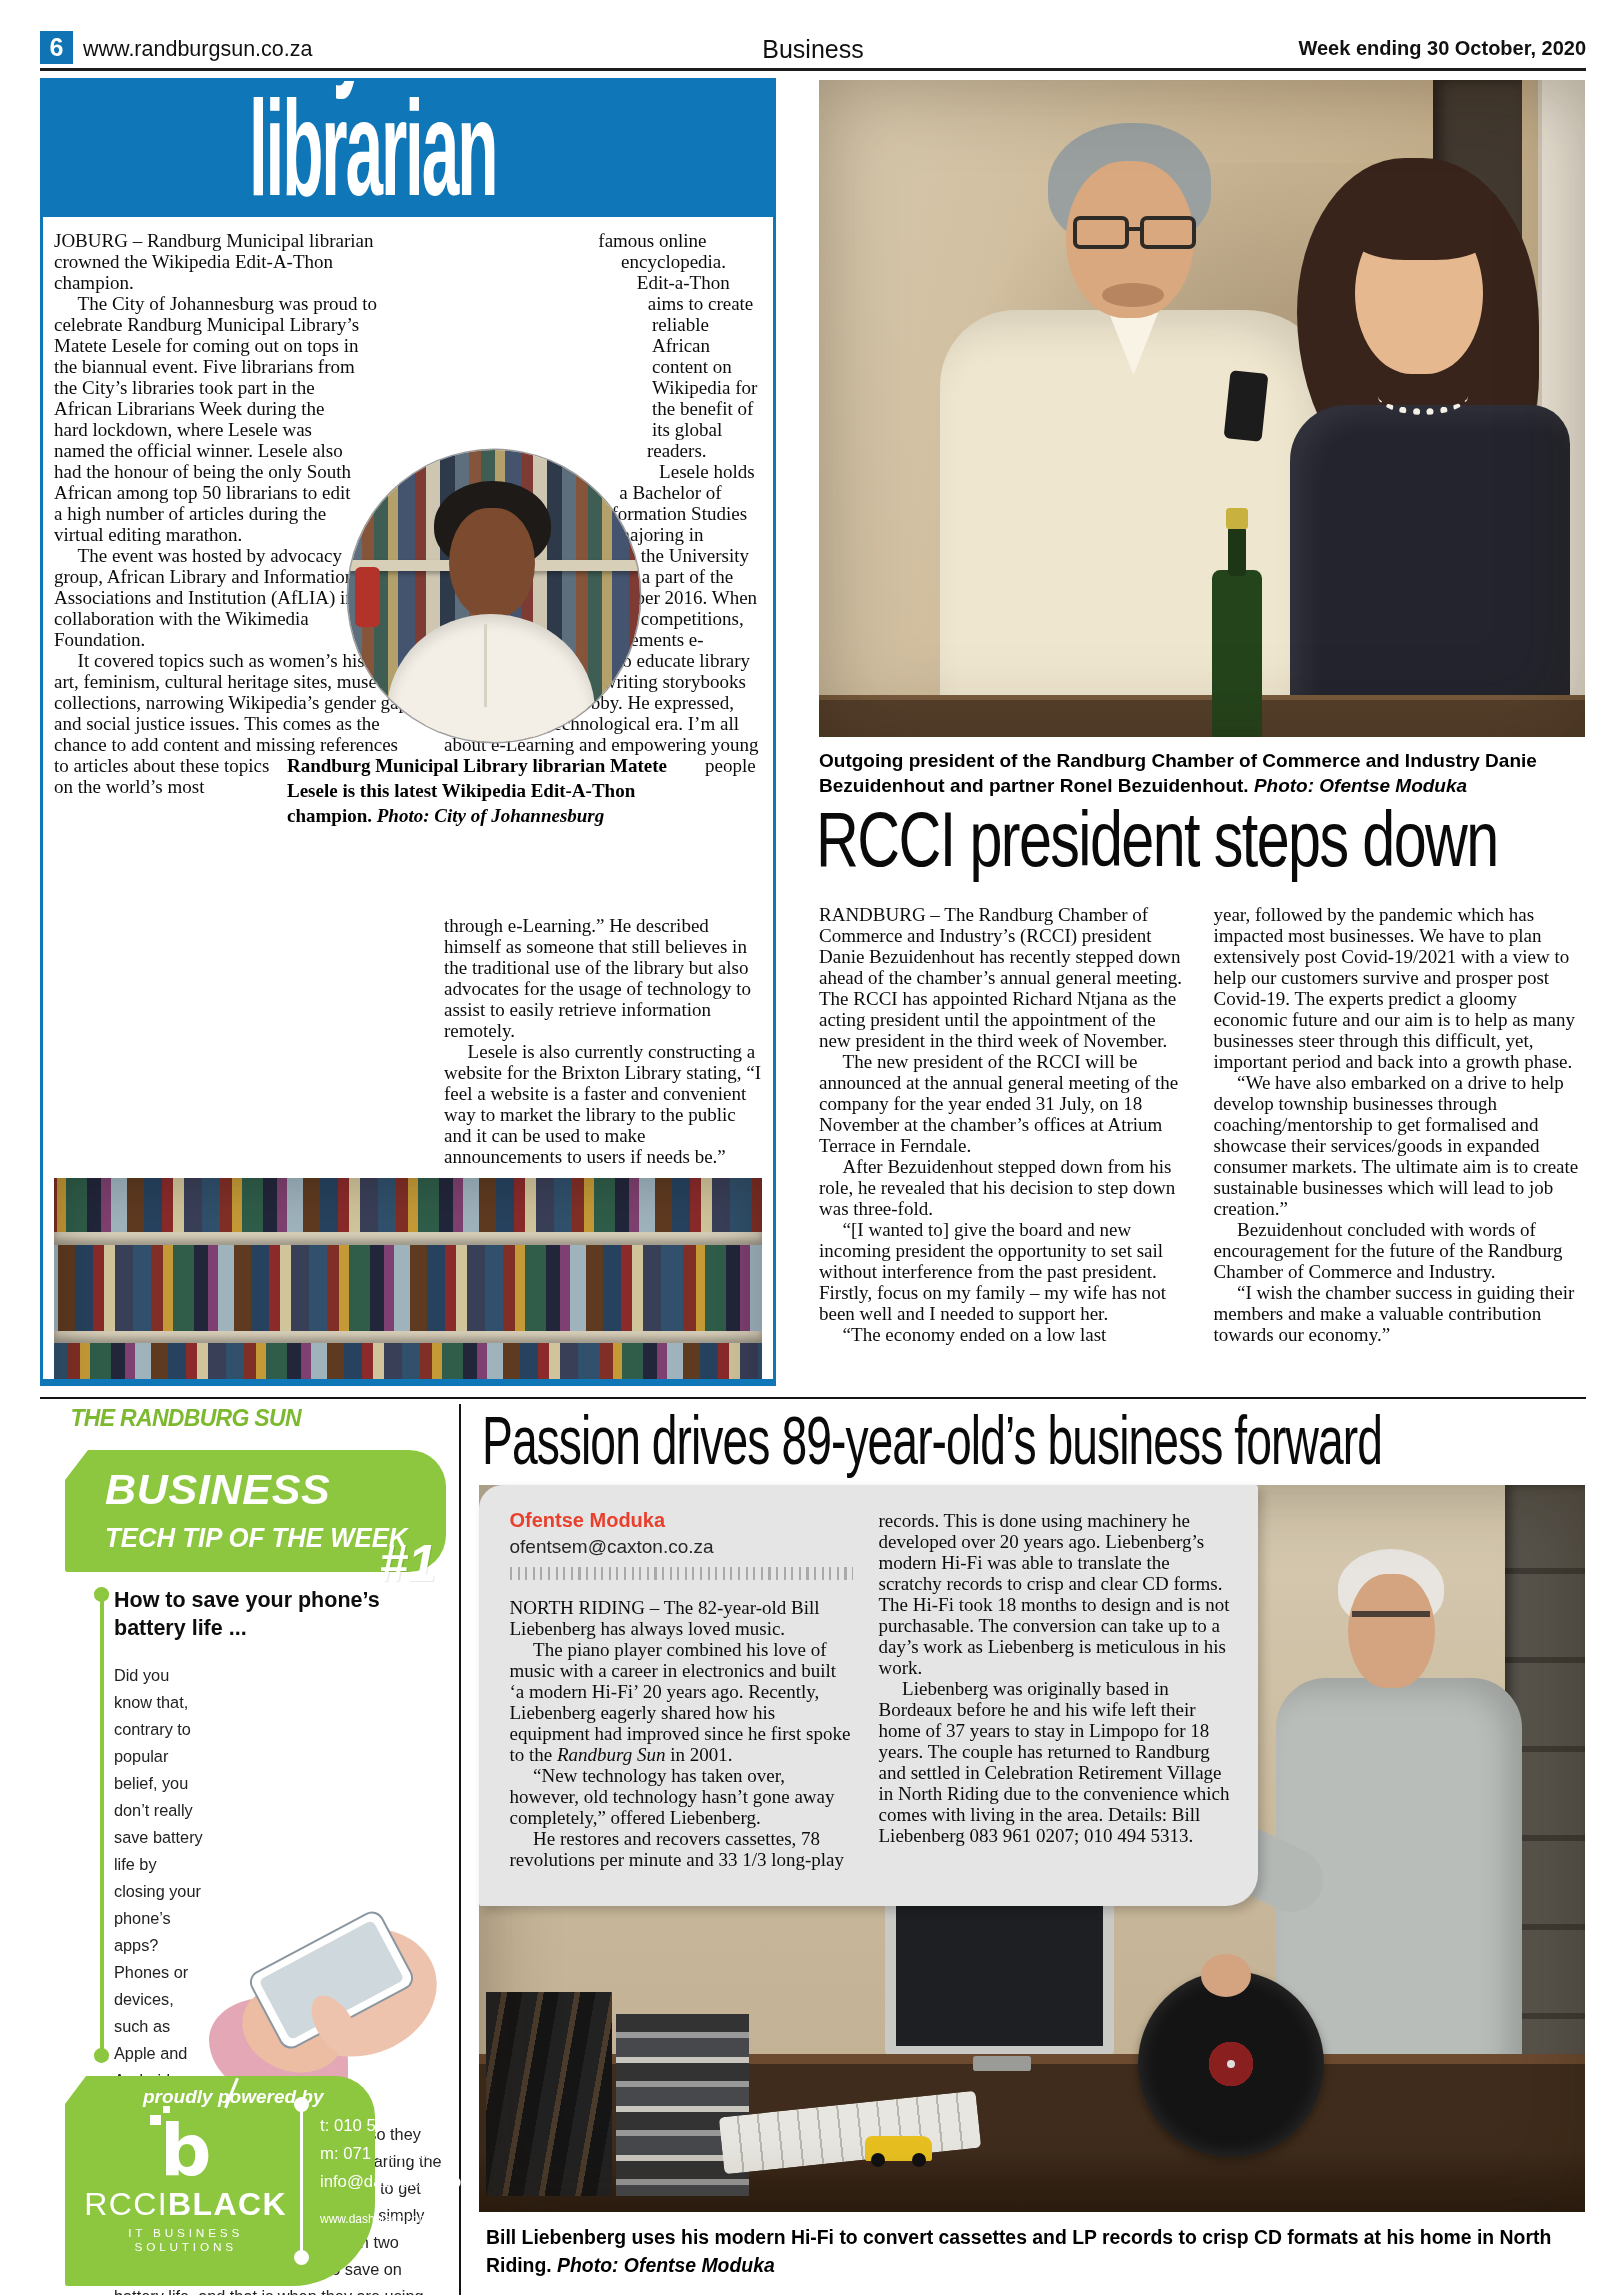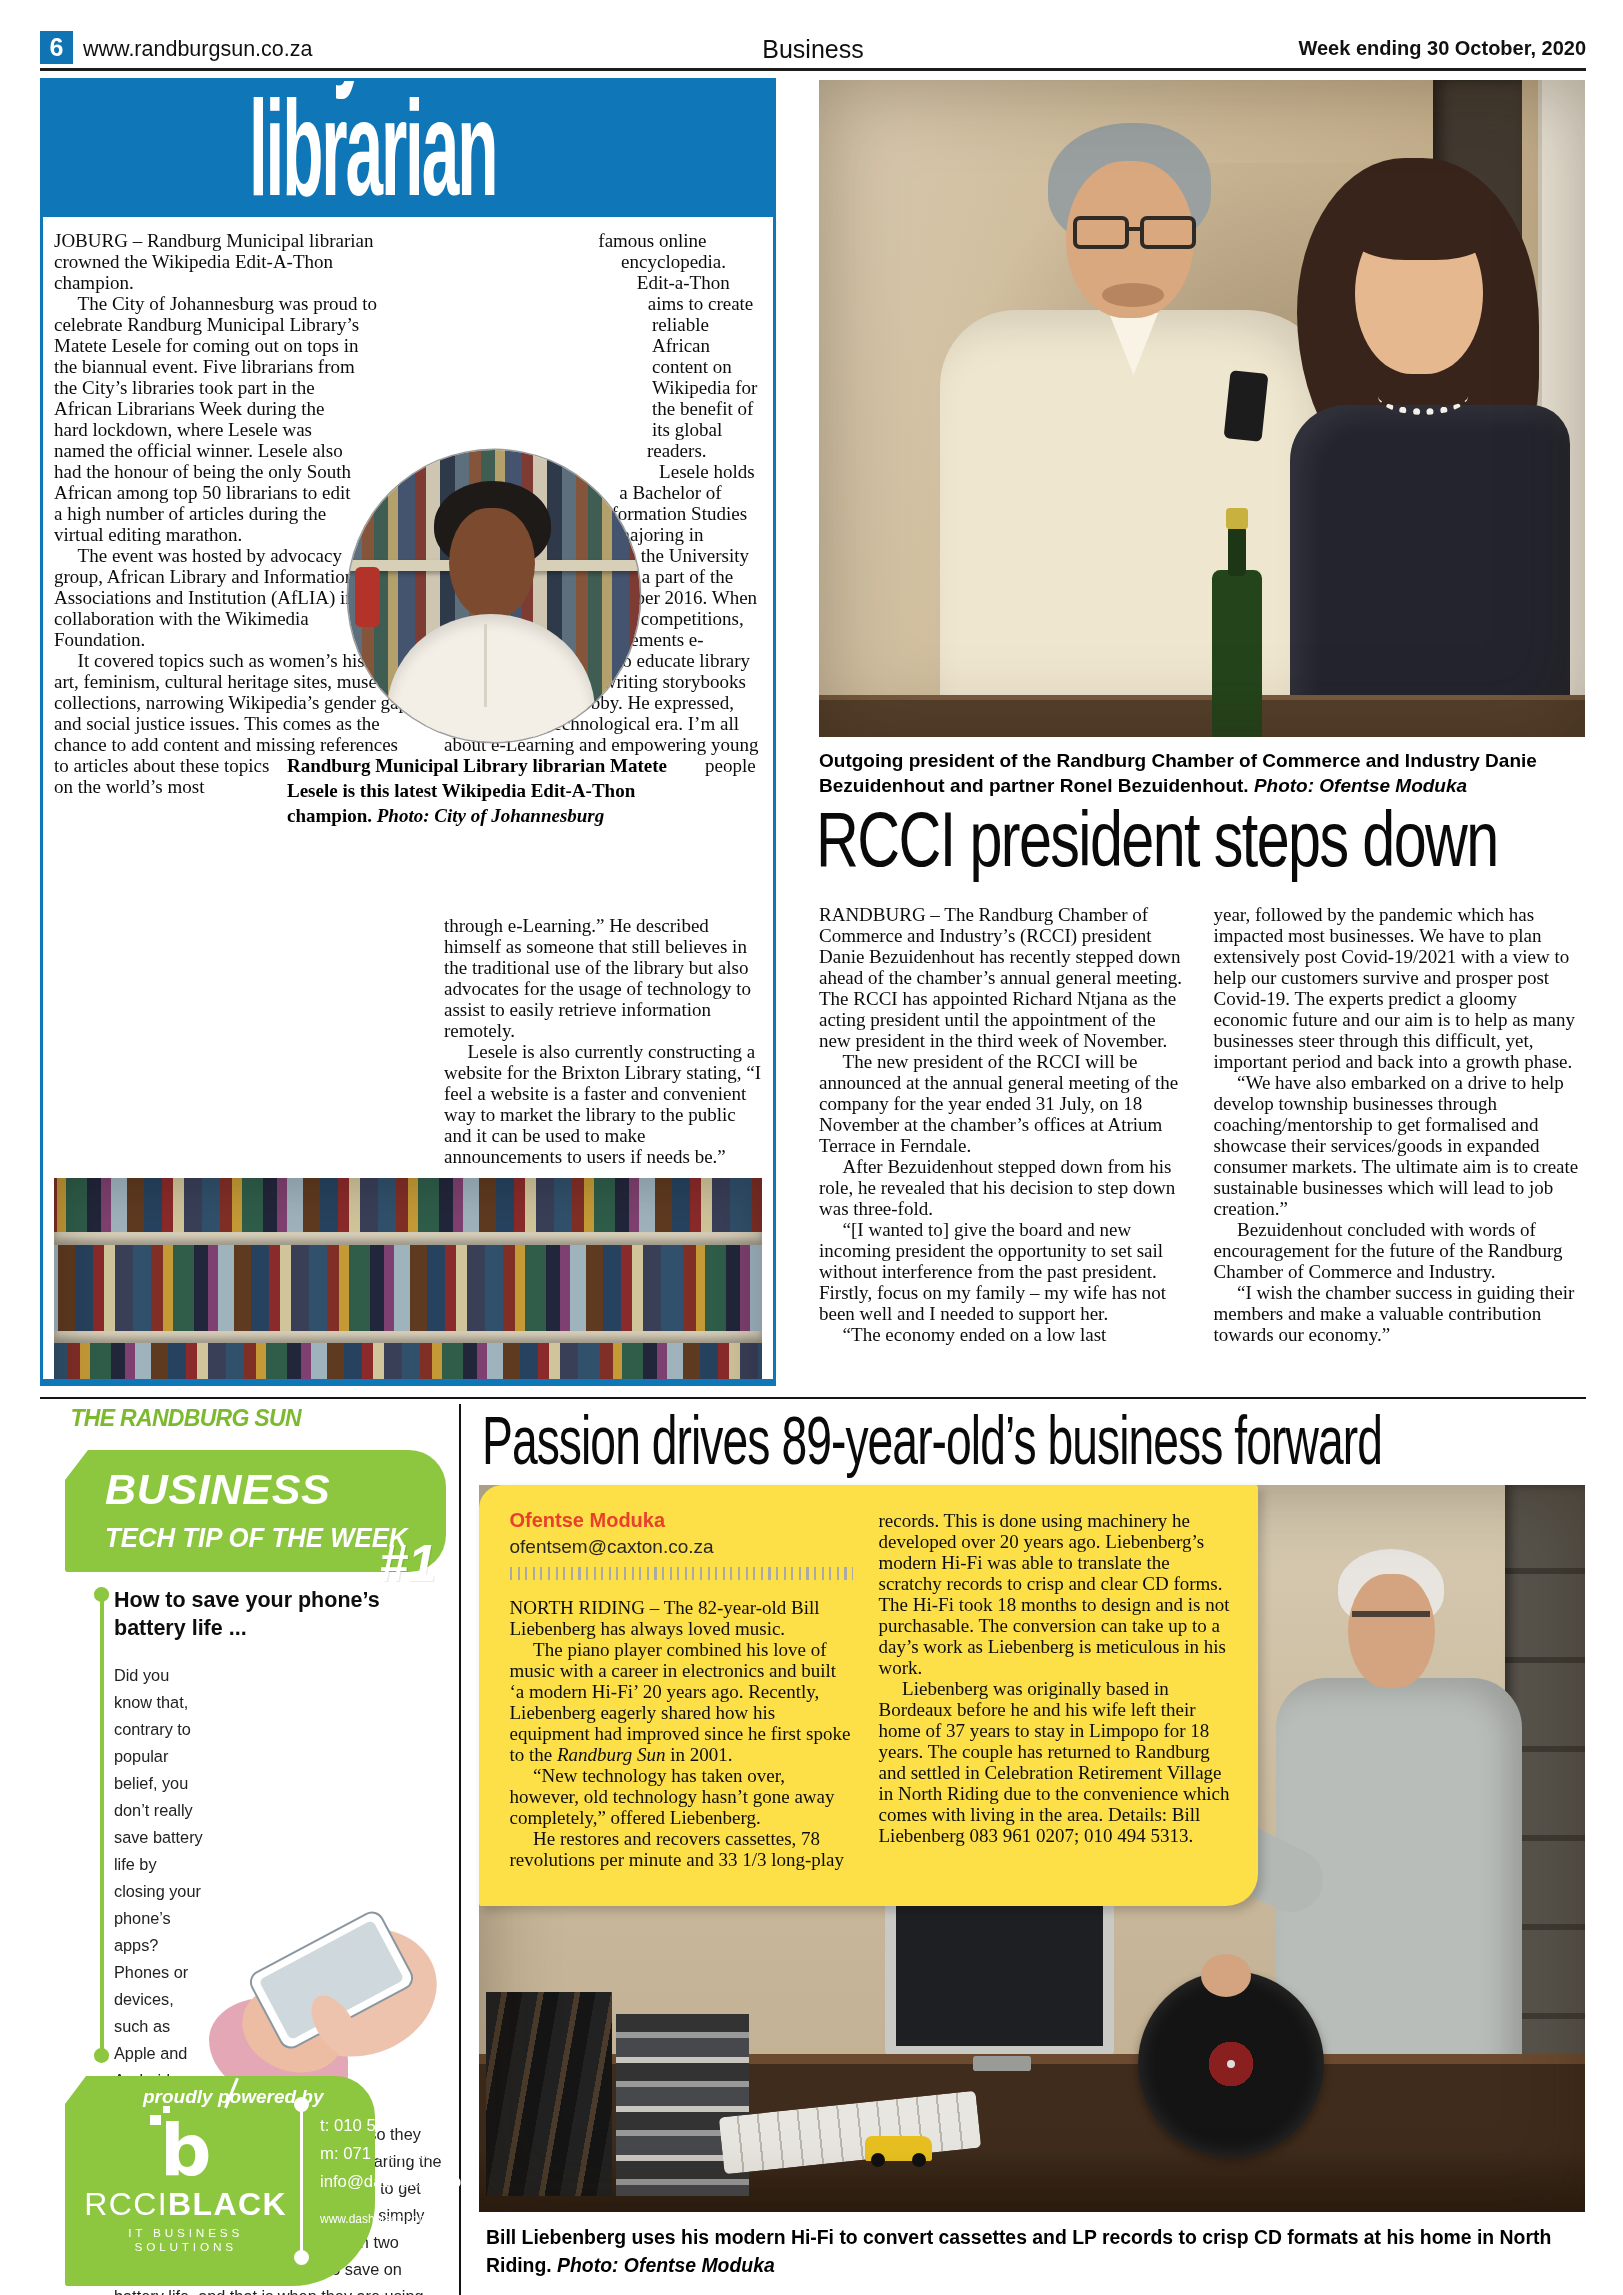--- a/index.html
+++ b/index.html
@@ -181,21 +181,21 @@
             transform:rotate(-6deg); background-image:repeating-linear-gradient(90deg,transparent 0 18px,#b9b6ae 18px 20px); }
   .pb-cass { position:absolute; left:137px; top:529px; width:133px; height:182px;
              background:repeating-linear-gradient(180deg,#333 0 18px,#999 18px 23.6px,#47484c 23.6px 43px,#c9c6bf 43px 49px); }
   .pb-car { position:absolute; left:386px; top:651px; width:67px; height:25px; background:#e8c020; border-radius:7px 9.7px 2.8px 2.8px; }
   .pb-car::before,.pb-car::after { content:""; position:absolute; bottom:-5.6px; width:14px; height:14px; background:#111; border-radius:50%; }
   .pb-car::before { left:5.6px; } .pb-car::after { right:5.6px; }
   .pb-lps { position:absolute; left:7px; top:507px; width:126px; height:204px;
             background:repeating-linear-gradient(100deg,#222 0 15.3px,#4a3b2c 15.3px 21px,#151515 21px 36px); }
   .pb-vig { position:absolute; inset:0; box-shadow:inset 0 0 76px rgba(40,25,10,.35); }
 
-  .p-card { position:absolute; left:479px; top:1485px; width:779px; height:421px; background:#fde047;
+  .p-card { position:absolute; left:479px; top:1485px; width:779px; height:421px; background:#e5e5e5;
             border-radius:23.6px 2.8px 32px 2.8px; box-shadow:4.2px 4.2px 9.7px rgba(0,0,0,.18); padding:23.6px 28px 0 30.5px; }
   .p-cols { display:flex; gap:26px; }
   .p-col1 { flex:0 0 343px; }
   .p-col2 { flex:1; }
   .p-byline { color:#e8402d; font-weight:bold; font-size:20px; }
   .p-email { font-size:19px; color:#262626; margin-top:4.2px; }
   .p-hatch { height:12.5px; margin:9.7px 0 16.7px 0; background:repeating-linear-gradient(90deg,#a9a9a9 0 2.1px,transparent 2.1px 7.6px); }
   .p-text { font-family:"Liberation Serif","DejaVu Serif",serif; font-size:19px; line-height:21px; color:#0c0c0c; }
   .p-text p + p { text-indent:23.6px; }
   .p-col2 .p-text { padding-top:1.4px; }

